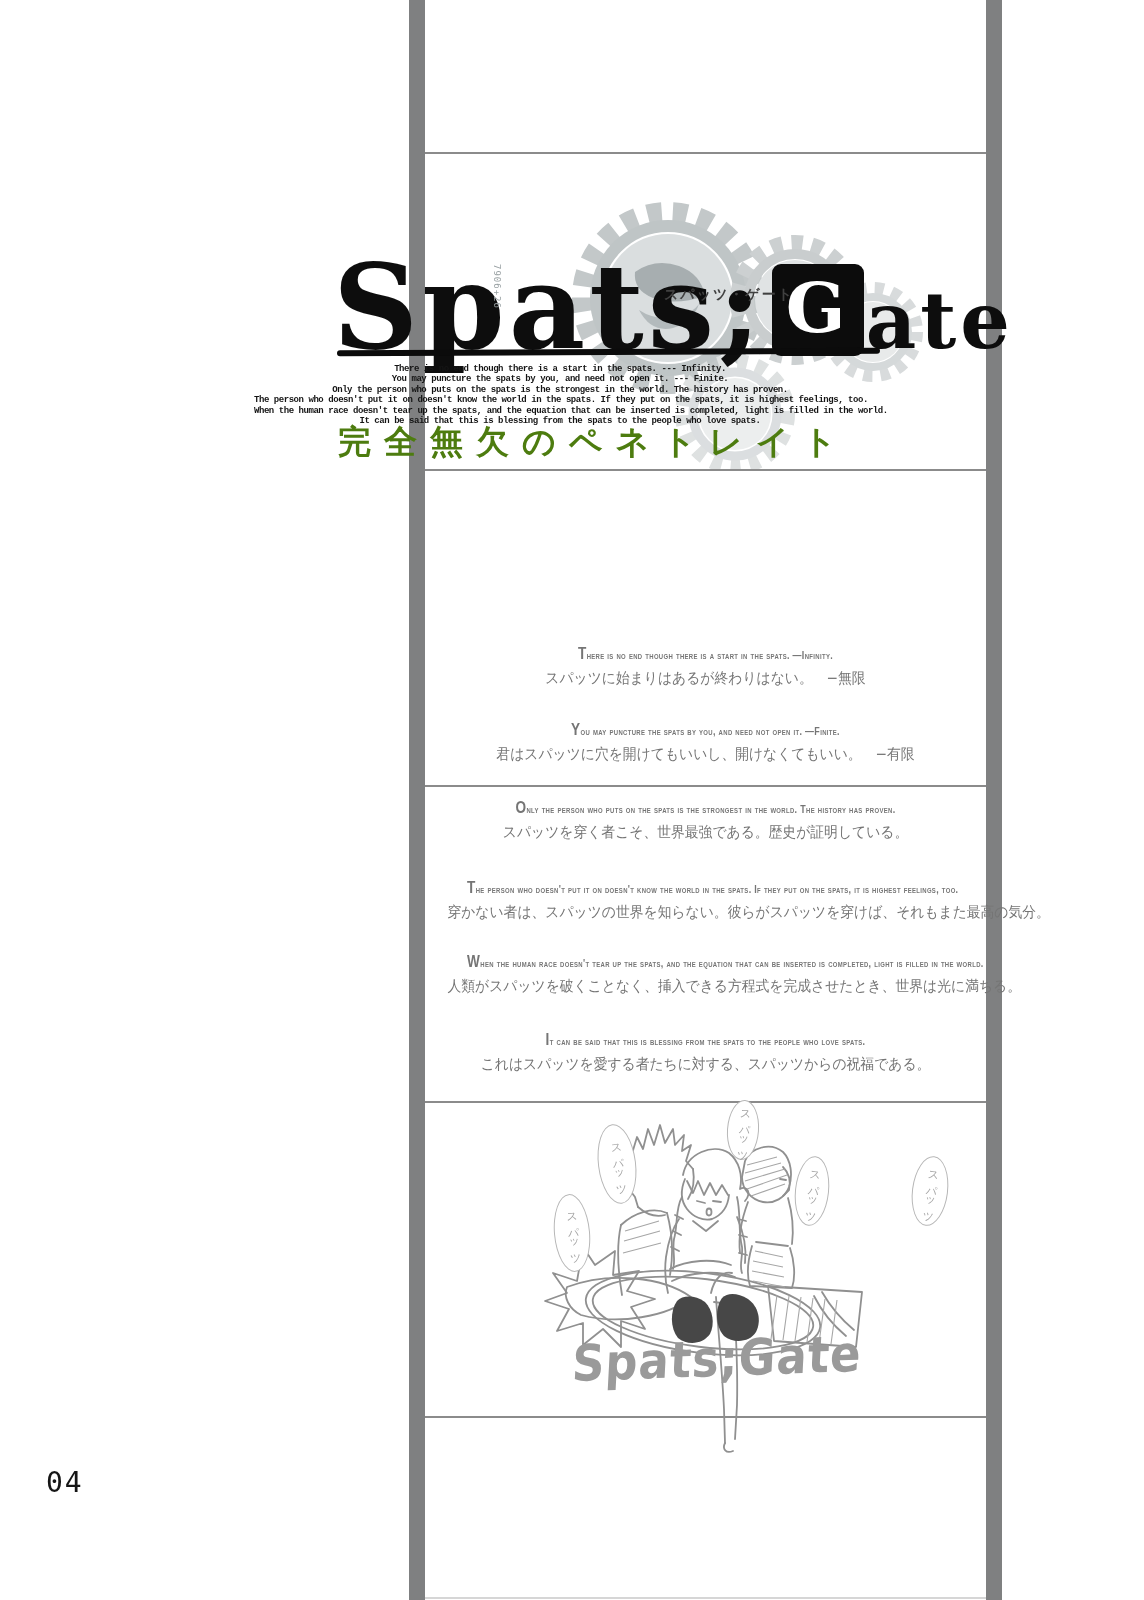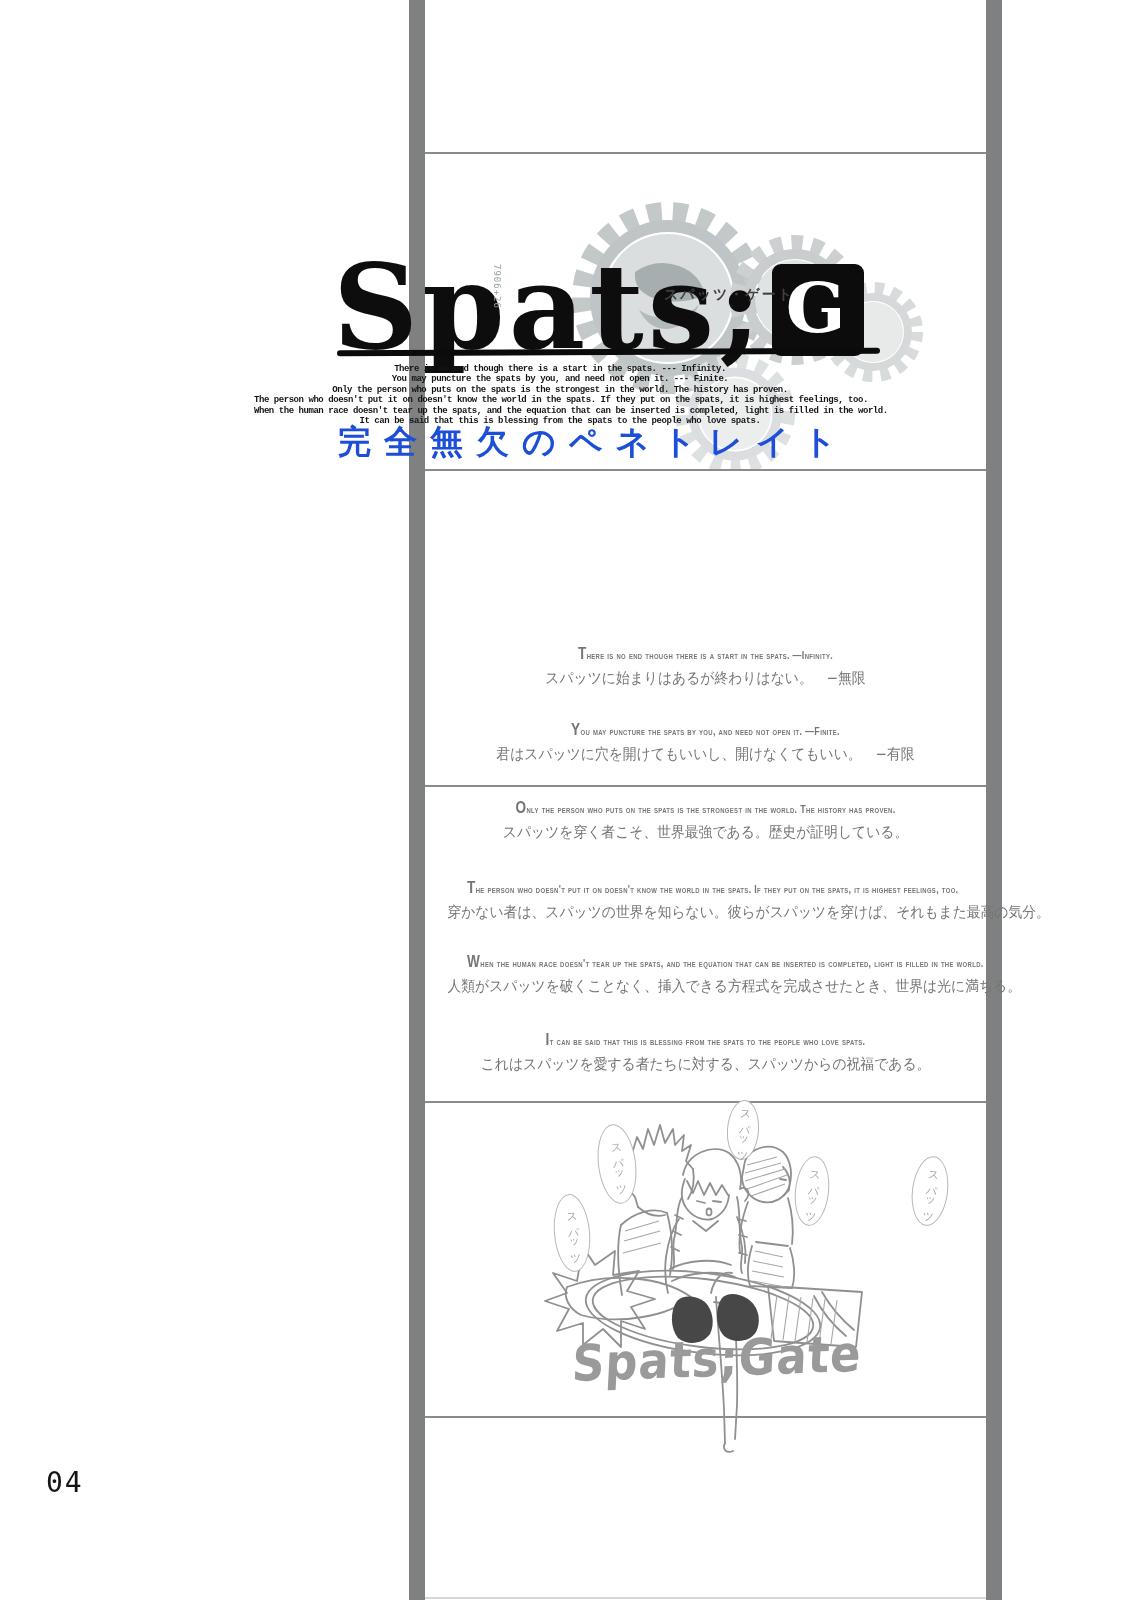--- a/index.html
+++ b/index.html
@@ -31,21 +31,21 @@
                   border-radius:3px;transform:rotate(-0.25deg);z-index:3;}
   #logo-kana{position:absolute;left:664px;top:286px;z-index:4;font-size:14px;font-weight:700;
              letter-spacing:2px;color:#404040;font-family:"DejaVu Sans",sans-serif;}
   #logo-digits{position:absolute;left:492px;top:264px;z-index:4;writing-mode:vertical-rl;
                font-size:9px;color:#99a1a3;font-family:"DejaVu Sans Mono",monospace;letter-spacing:1px;}
 
   #tagline{position:absolute;left:254px;top:364px;width:612px;z-index:3;text-align:center;
            font-family:"Liberation Mono",monospace;font-weight:700;font-size:9px;line-height:10.4px;
            letter-spacing:-0.45px;color:#151515;white-space:nowrap;}
   #subtitle{position:absolute;left:338px;top:420px;z-index:3;font-size:33px;font-weight:700;
-            letter-spacing:13px;color:#1d4ed8;font-family:"Liberation Serif",serif;white-space:nowrap;}
+            letter-spacing:13px;color:#4d7c0f;font-family:"Liberation Serif",serif;white-space:nowrap;}
 
   
   .q-section{position:absolute;left:425px;width:561px;z-index:2;}
   #section-quotes-a{top:469px;height:316px;}
   #section-quotes-b{top:785px;height:316px;}
   .qp{position:absolute;left:0;right:0;}
   #qp1{top:176px;} #qp2{top:252px;}
   #qp3{top:14px;}  #qp4{top:94px;} #qp5{top:168px;} #qp6{top:246px;}
   .q-en{font-family:"Liberation Sans",sans-serif;font-weight:700;font-size:10.5px;
         font-variant:small-caps;color:#757575;letter-spacing:.4px;transform:scaleX(.85);
@@ -112,20 +112,21 @@
       <circle cx="310" cy="262" r="42" fill="none" stroke="#dbdee0" stroke-width="9"></circle>
       <circle cx="310" cy="262" r="36" fill="#eceeee"></circle>
     </g>
   </svg>
 
   <div id="logo-row">
     <span class="l-s">Spats;</span>
     <span class="g-box">
       <span>G</span>
     </span>
+    <span class="l-ate">ate</span>
   </div>
   <div id="logo-underline"></div>
   <div id="logo-kana">スパッツ・ゲート</div>
   <div id="logo-digits">7906+26</div>
 
   <div id="tagline">
     <div>There is no end though there is a start in the spats. --- Infinity.</div>
     <div>You may puncture the spats by you, and need not open it. --- Finite.</div>
     <div>Only the person who puts on the spats is the strongest in the world. The history has proven.</div>
     <div>The person who doesn't put it on doesn't know the world in the spats. If they put on the spats, it is highest feelings, too.</div>

